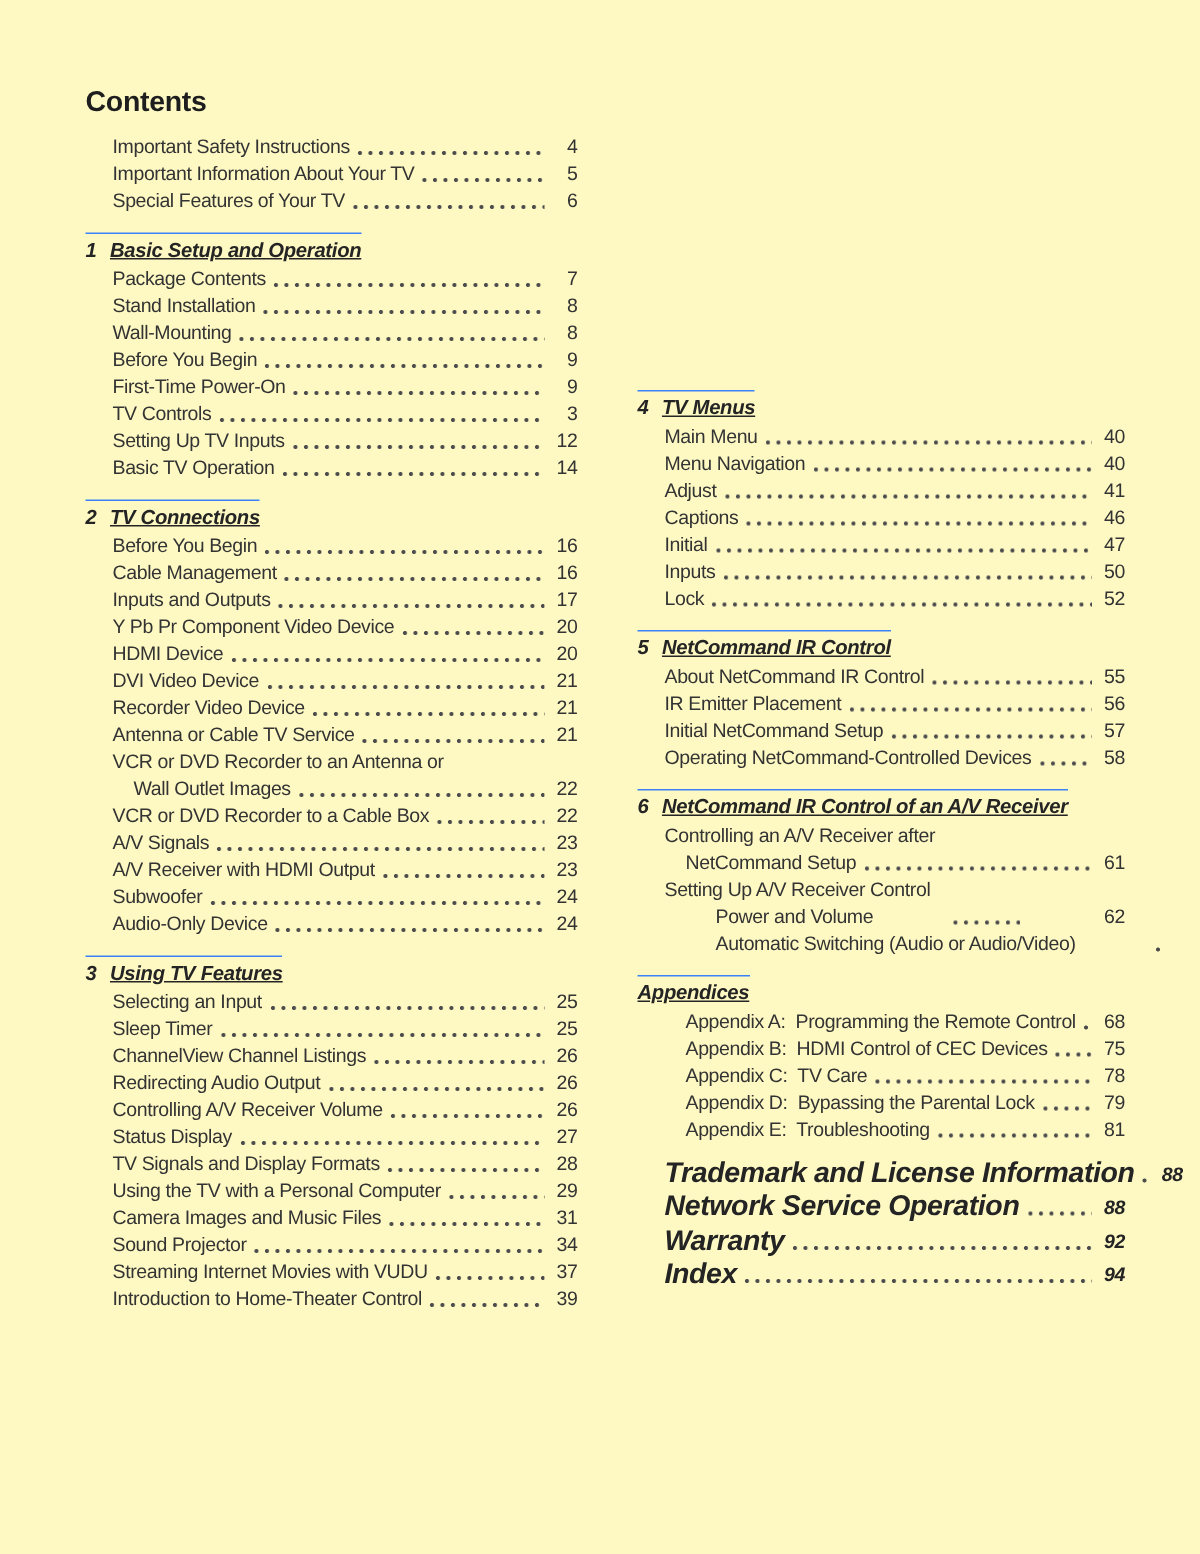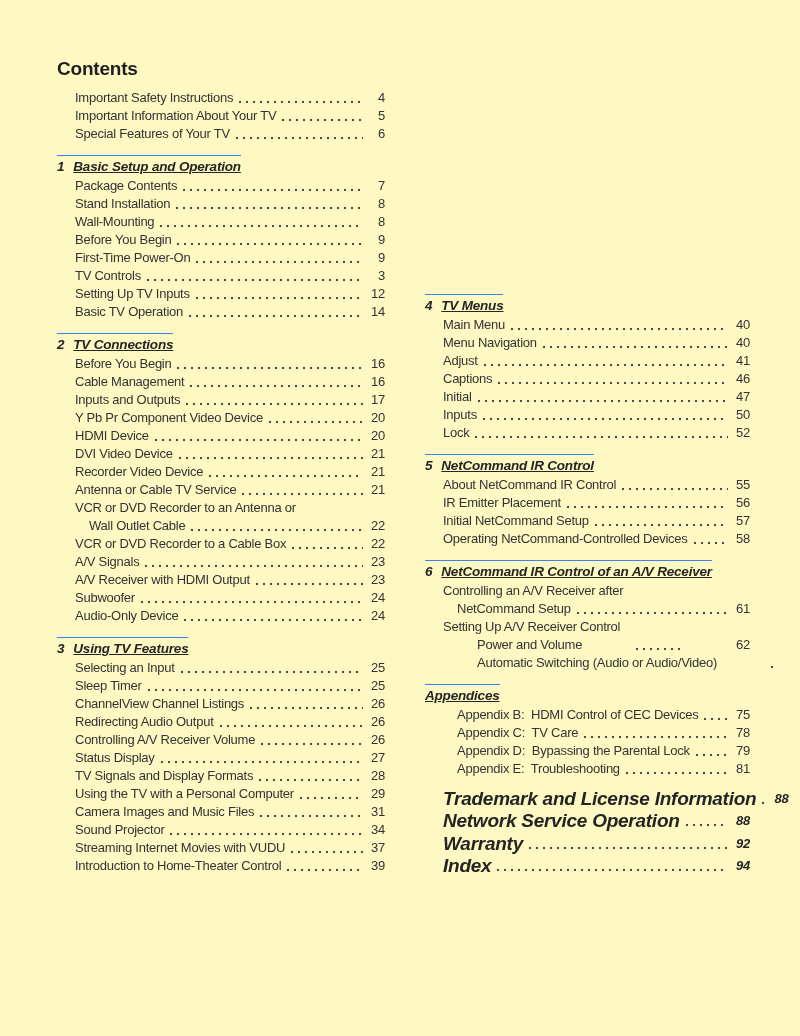--- a/index.html
+++ b/index.html
@@ -88,21 +88,21 @@
   .indent1 { padding-left: 32px; }
   .indent2 { padding-left: 52px; gap: 48px; }
 
   .block.standalone .row {
     font-weight: bold;
     font-style: italic;
     color: #242424;
     margin-bottom: 4.5px;
   }
   .block.standalone .row .label { font-size: 19px; }
-  .block.standalone .row:last-child { margin-bottom: 0; }
+  .block.standalone .row:last-child { margin-bottom: 16px; }
 </style>
 </head>
 <body>
 
 <div class="page">
   <h1 class="contents-title">Contents</h1>
   <div class="cols">
     <div class="col left">
         <div class="block">
           <div class="row indent0">
@@ -203,21 +203,21 @@
           </div>
           <div class="row indent0">
             <span class="label">Antenna or Cable TV Service</span>
             <span class="leader"></span>
             <span class="pagenum">21</span>
           </div>
           <div class="row indent0">
             <span class="label">VCR or DVD Recorder to an Antenna or</span>
           </div>
           <div class="row indent1">
-            <span class="label">Wall Outlet Cable</span>
+            <span class="label">Wall Outlet Images</span>
             <span class="leader"></span>
             <span class="pagenum">22</span>
           </div>
           <div class="row indent0">
             <span class="label">VCR or DVD Recorder to a Cable Box</span>
             <span class="leader"></span>
             <span class="pagenum">22</span>
           </div>
           <div class="row indent0">
             <span class="label">A/V Signals</span>
@@ -385,20 +385,25 @@
             <span class="pagenum">62</span>
           </div>
           <div class="row indent2">
             <span class="label">Automatic Switching (Audio or Audio/Video)</span>
             <span class="leader"></span>
             <span class="pagenum">63</span>
           </div>
         </div>
         <div class="block">
           <div class="sec-heading"><span class="sec-title">Appendices</span></div>
+          <div class="row indent1">
+            <span class="label">Appendix A:  Programming the Remote Control</span>
+            <span class="leader"></span>
+            <span class="pagenum">68</span>
+          </div>
           <div class="row indent1">
             <span class="label">Appendix B:  HDMI Control of CEC Devices</span>
             <span class="leader"></span>
             <span class="pagenum">75</span>
           </div>
           <div class="row indent1">
             <span class="label">Appendix C:  TV Care</span>
             <span class="leader"></span>
             <span class="pagenum">78</span>
           </div>

